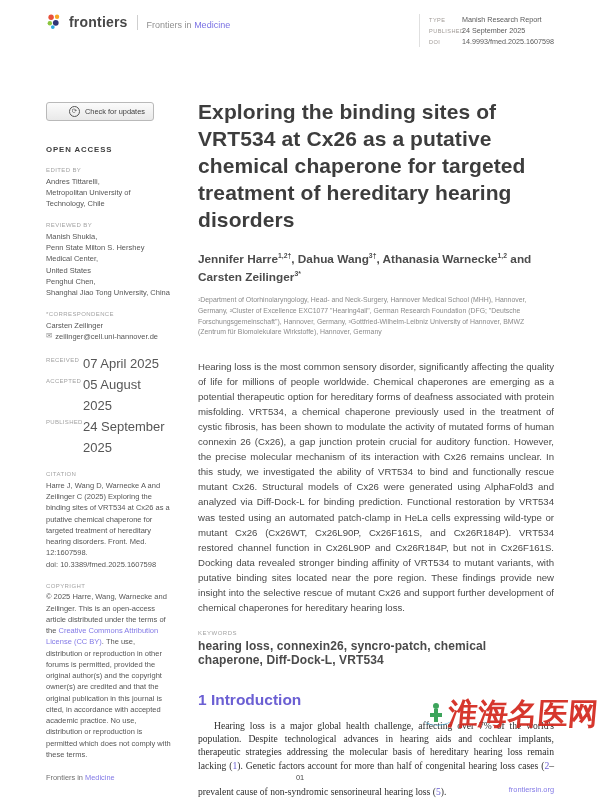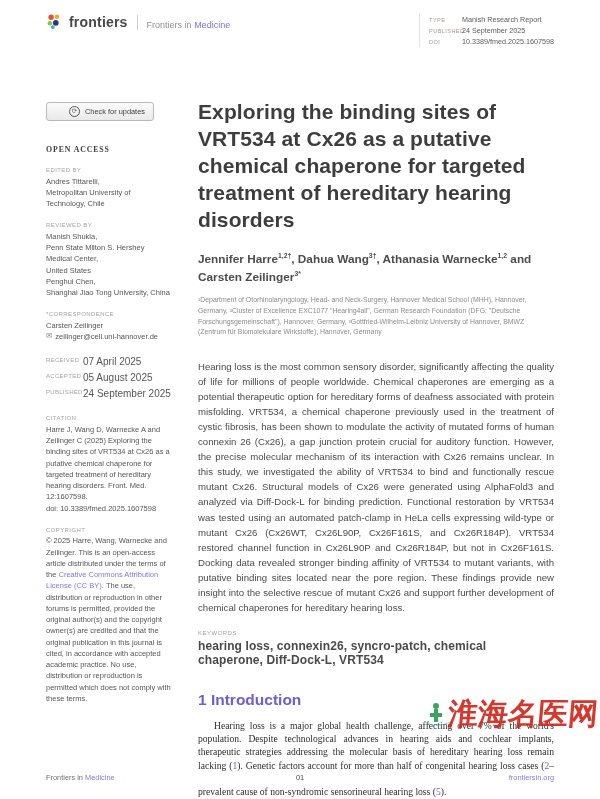--- a/index.html
+++ b/index.html
@@ -21,48 +21,48 @@
   .meta-label{font-size:5.6px;color:#a09a96;text-transform:uppercase;letter-spacing:.4px;width:33px;flex-shrink:0;padding-top:1.6px;}
   .meta-value{font-size:7.2px;color:#5a5a5a;}
   
   .content{display:flex;padding:0 46px;margin-top:52px;}
   .sidebar{width:152px;flex-shrink:0;padding-right:26px;box-sizing:border-box;}
   .main{flex:1;min-width:0;}
   
   .check-btn{display:inline-flex;align-items:center;gap:5px;border:1px solid #b9b9b9;border-radius:3px;
     background:linear-gradient(#fbfbfb,#e9e9e9);padding:3px 8px 3px 22px;font-size:7.4px;color:#3c3c3c;cursor:pointer;}
   .check-icon{width:9px;height:9px;border:1px solid #555;border-radius:50%;display:inline-flex;align-items:center;justify-content:center;font-size:6.5px;color:#555;line-height:1;}
-  .oa{font-size:7.8px;font-weight:700;color:#3d3d3d;letter-spacing:.9px;margin-top:24px;font-family:Liberation Serif, serif;}
+  .oa{font-size:7.8px;font-weight:700;color:#3d3d3d;letter-spacing:.9px;margin-top:24px;}
   .sb-label{font-size:6px;color:#a3a3a3;text-transform:uppercase;letter-spacing:.4px;margin-top:13px;margin-bottom:2.5px;}
   .sb-text{font-size:7.5px;color:#565656;line-height:1.5;white-space:pre-line;}
   .sb-note{font-size:7.5px;color:#565656;line-height:1.5;margin-top:13px;}
   .sb-inline-row{display:flex;line-height:1.6;}
   .sb-inline-row .sb-il-label{font-size:6px;color:#a3a3a3;text-transform:uppercase;letter-spacing:.3px;width:37px;flex-shrink:0;padding-top:1.6px;}
-  .sb-inline-row .sb-il-value{font-size:10px;color:#565656;}
+  .sb-inline-row .sb-il-value{font-size:13px;color:#565656;}
   .dates{margin-top:12px;}
   .email-row{display:flex;align-items:flex-start;gap:3px;}
   .envelope{font-size:7.5px;color:#8a8a8a;}
   .wlink{color:#8279e6;}
   sup{font-size:58%;line-height:0;}
   
   .title{font-size:21px;font-weight:600;color:#3d3d3d;line-height:1.28;letter-spacing:.1px;}
   .authors{margin-top:17px;font-size:11.8px;font-weight:600;color:#4c4c4c;line-height:1.5;}
   .affil{margin-top:9px;font-size:6.9px;color:#8b8b8b;line-height:1.55;}
   .abstract{margin-top:21px;font-size:9.6px;color:#4a4a4a;line-height:1.57;text-align:justify;}
   .kw-label{margin-top:15px;font-size:6px;color:#a3a3a3;letter-spacing:.5px;}
   .keywords{margin-top:3px;font-size:12px;font-weight:600;color:#4a4a4a;letter-spacing:.1px;}
   .section-heading{margin-top:24px;font-size:15.5px;font-weight:600;color:#6b5fd3;}
   .intro{margin-top:10px;}
   .intro p{font-family:"Liberation Serif", serif;font-size:9.6px;color:#2d2d2d;line-height:1.38;text-align:justify;margin:0;text-indent:16px;}
   .cite{color:#6b5fd3;}
   
   .footer{position:absolute;left:46px;right:46px;bottom:12px;height:14px;font-size:7.4px;color:#6e6e6e;background:#fff;}
   .footer .f-left{position:absolute;left:0;top:0;}
   .footer .f-center{position:absolute;left:0;right:0;top:0;text-align:center;color:#4a4a4a;}
-  .footer .f-right{position:absolute;right:0;top:0;color:#8279e6;}
+  .footer .f-right{position:absolute;right:0;top:12px;color:#8279e6;}
   
   .watermark{position:absolute;top:694px;right:0px;width:178px;display:flex;align-items:center;
     pointer-events:none;opacity:.93;}
   .wm-icon{flex-shrink:0;margin-right:-8px;position:relative;z-index:1;}
   .wm-text{font-size:30px;font-weight:700;color:#d3281e;font-family:"DejaVu Sans", sans-serif;
     transform:skewX(-5deg);letter-spacing:0px;white-space:nowrap;}
 </style>
 </head>
 <body>
 
@@ -83,21 +83,21 @@
     <div class="meta-row">
       <span class="meta-label">TYPE</span>
       <span class="meta-value">Manish Research Report</span>
     </div>
     <div class="meta-row">
       <span class="meta-label">PUBLISHED</span>
       <span class="meta-value">24 September 2025</span>
     </div>
     <div class="meta-row">
       <span class="meta-label">DOI</span>
-      <span class="meta-value">10.3389/fmed.2025.1607598</span>
+      <span class="meta-value">14.9993/fmed.2025.1607598</span>
     </div>
   </div>
 </div>
 
 <div class="content">
 
   <div class="sidebar">
     <div class="check-btn">
       <span class="check-icon">⟳</span>
       <span>Check for updates</span>

